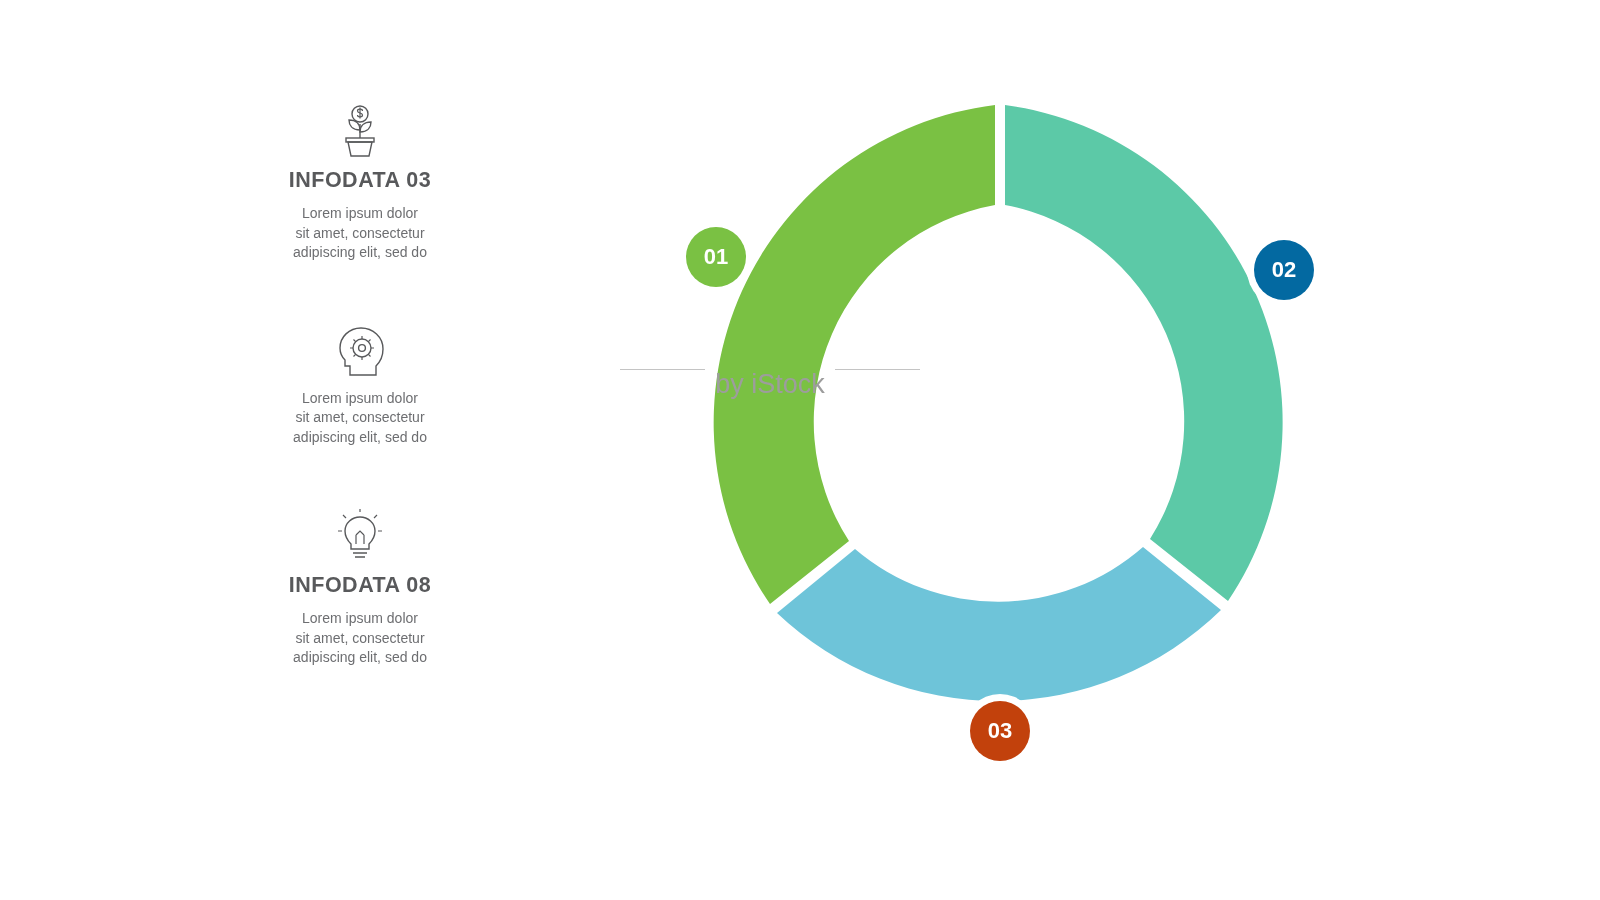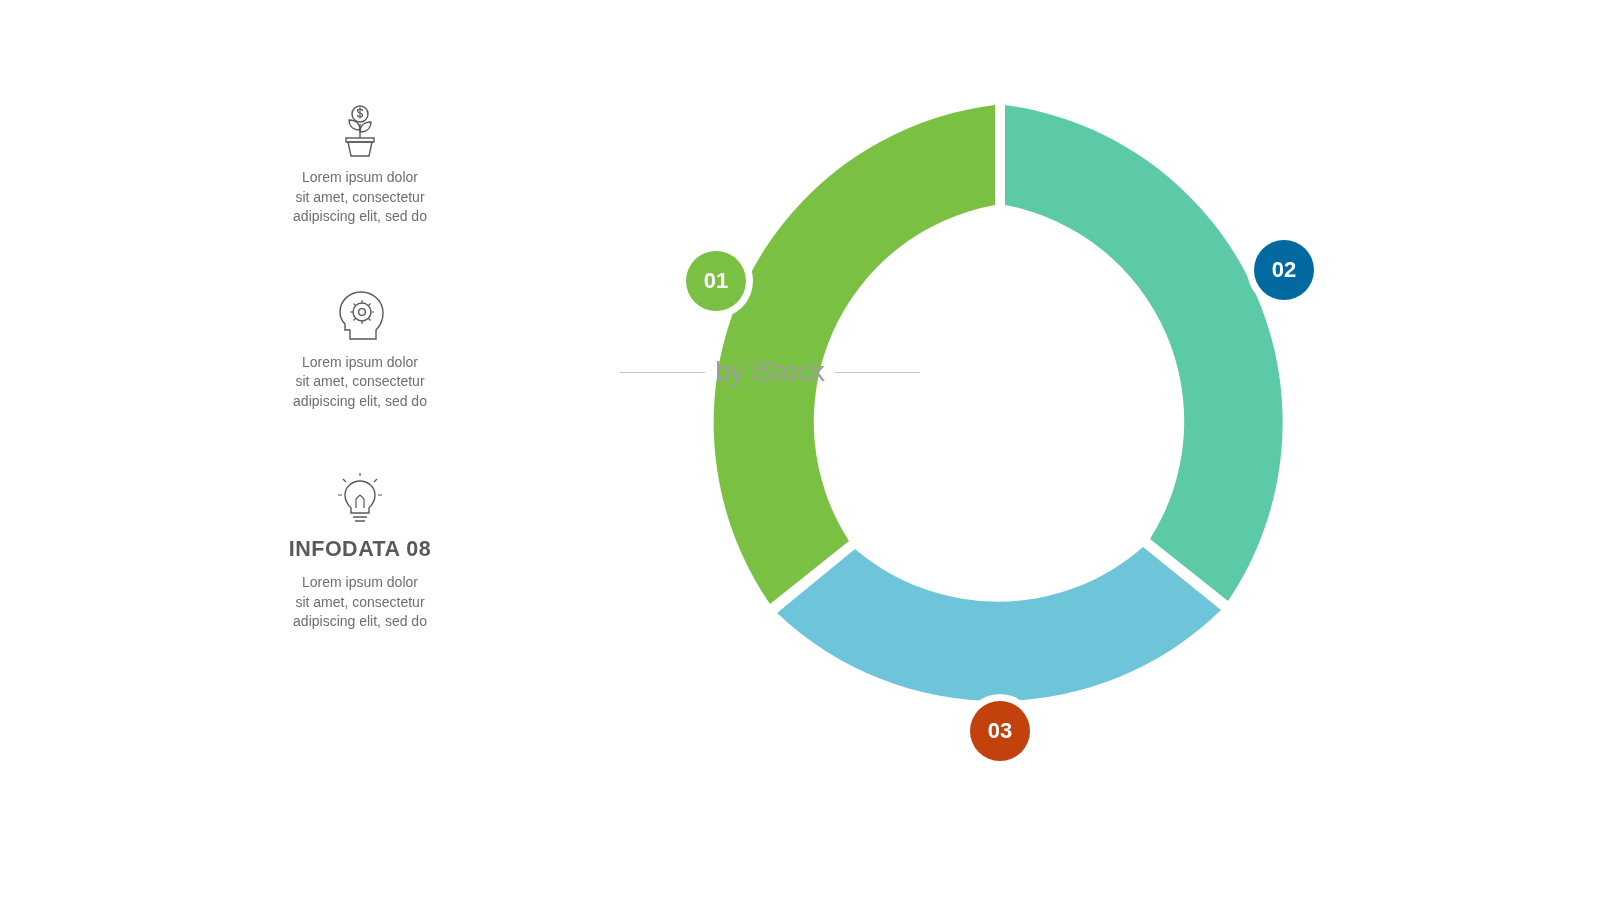--- a/index.html
+++ b/index.html
@@ -69,21 +69,21 @@
     height: 60px;
     border-radius: 50%;
     display: flex;
     align-items: center;
     justify-content: center;
     color: #ffffff;
     font-size: 22px;
     font-weight: bold;
     box-shadow: 0 0 0 7px #ffffff;
   }
-  .badge-01 { left: 26px;  top: 166px; }
+  .badge-01 { left: 26px;  top: 142px; }
   .badge-02 { left: 594px; top: 155px; }
   .badge-03 { left: 310px; top: 616px; }
 
   .center-block {
     position: absolute;
     left: 100px;
     top: 195px;
     width: 480px;
     text-align: center;
   }
@@ -113,23 +113,22 @@
   }
   .wm-main {
     font-family: "Liberation Serif", serif;
     font-size: 80px;
     line-height: 80px;
     color: #b9b9b9;
     letter-spacing: 2px;
   }
   .wm-sub-row {
     display: flex;
-    align-items: center;
-    justify-content: center;
-    margin-top: 2px;
+    justify-content: center;
+    margin-top: 14px;
   }
   .wm-rule {
     flex: 1 1 auto;
     height: 1px;
     background: #c4c4c4;
   }
   .wm-sub {
     font-size: 27px;
     color: #9d9d9d;
     padding: 0 10px;
@@ -147,20 +146,21 @@
         <path d="M10 38 L34 38 L31 52 L13 52 Z"></path>
         <rect x="8" y="34" width="28" height="4"></rect>
         <path d="M22 34 L22 20"></path>
         <path d="M22 26 C14 26 11 21 11 16 C18 16 22 20 22 26 Z"></path>
         <path d="M22 28 C30 28 33 23 33 18 C26 18 22 22 22 28 Z"></path>
         <circle cx="22" cy="10" r="8"></circle>
         <path d="M24.5 7 C24.5 5.8 23.4 5.2 22 5.2 C20.6 5.2 19.5 5.8 19.5 7 C19.5 9.4 24.5 8.6 24.5 11 C24.5 12.2 23.4 12.9 22 12.9 C20.6 12.9 19.5 12.2 19.5 11" stroke-width="1.2"></path>
         <path d="M22 3.6 L22 14.4" stroke-width="1.2"></path>
       </svg>
     </div>
+    <div class="item-title">INFODATA 03</div>
     <div class="item-desc">Lorem ipsum dolor
 sit amet, consectetur
 adipiscing elit, sed do</div>
   </div>
 
   <div class="list-item">
     <div class="item-icon">
       <svg width="52" height="54" viewBox="0 0 52 54" fill="none" stroke="#58595b" stroke-width="1.4">
         <path d="M42 50 L42 41 C47 36 49 30 49 24 C49 12 39 3 27 3 C15 3 6 12 6 23 C6 29 8 32 11 35 L11 41 L16 41 L16 50 Z"></path>
         <circle cx="28" cy="23" r="9"></circle>

